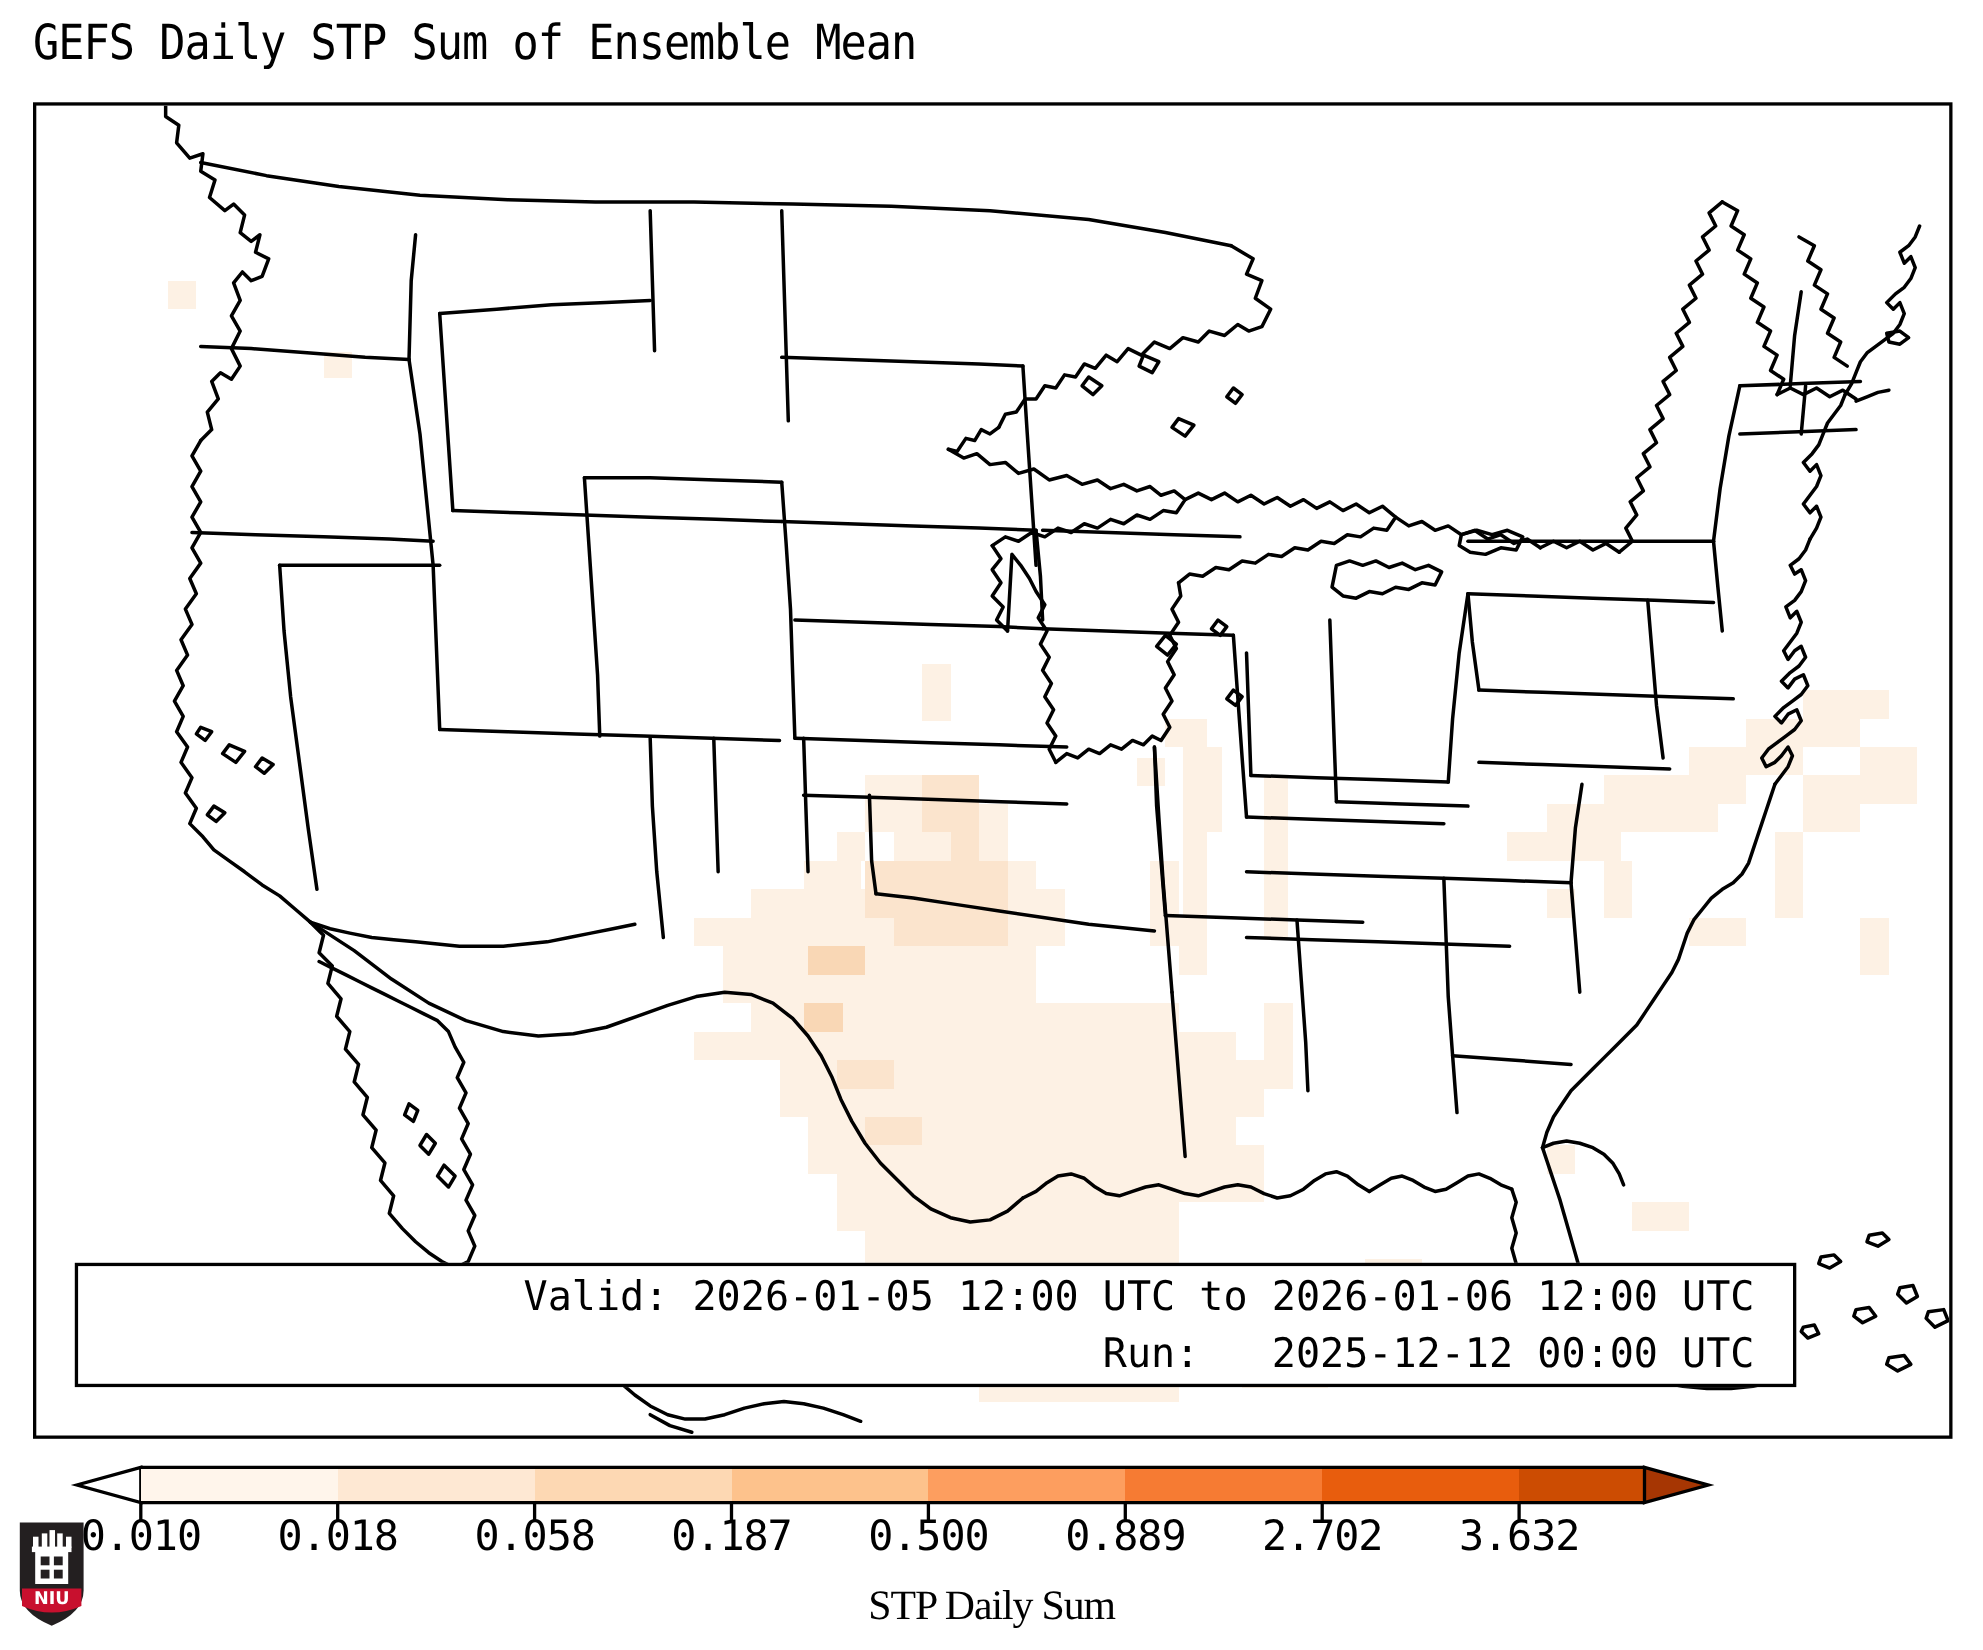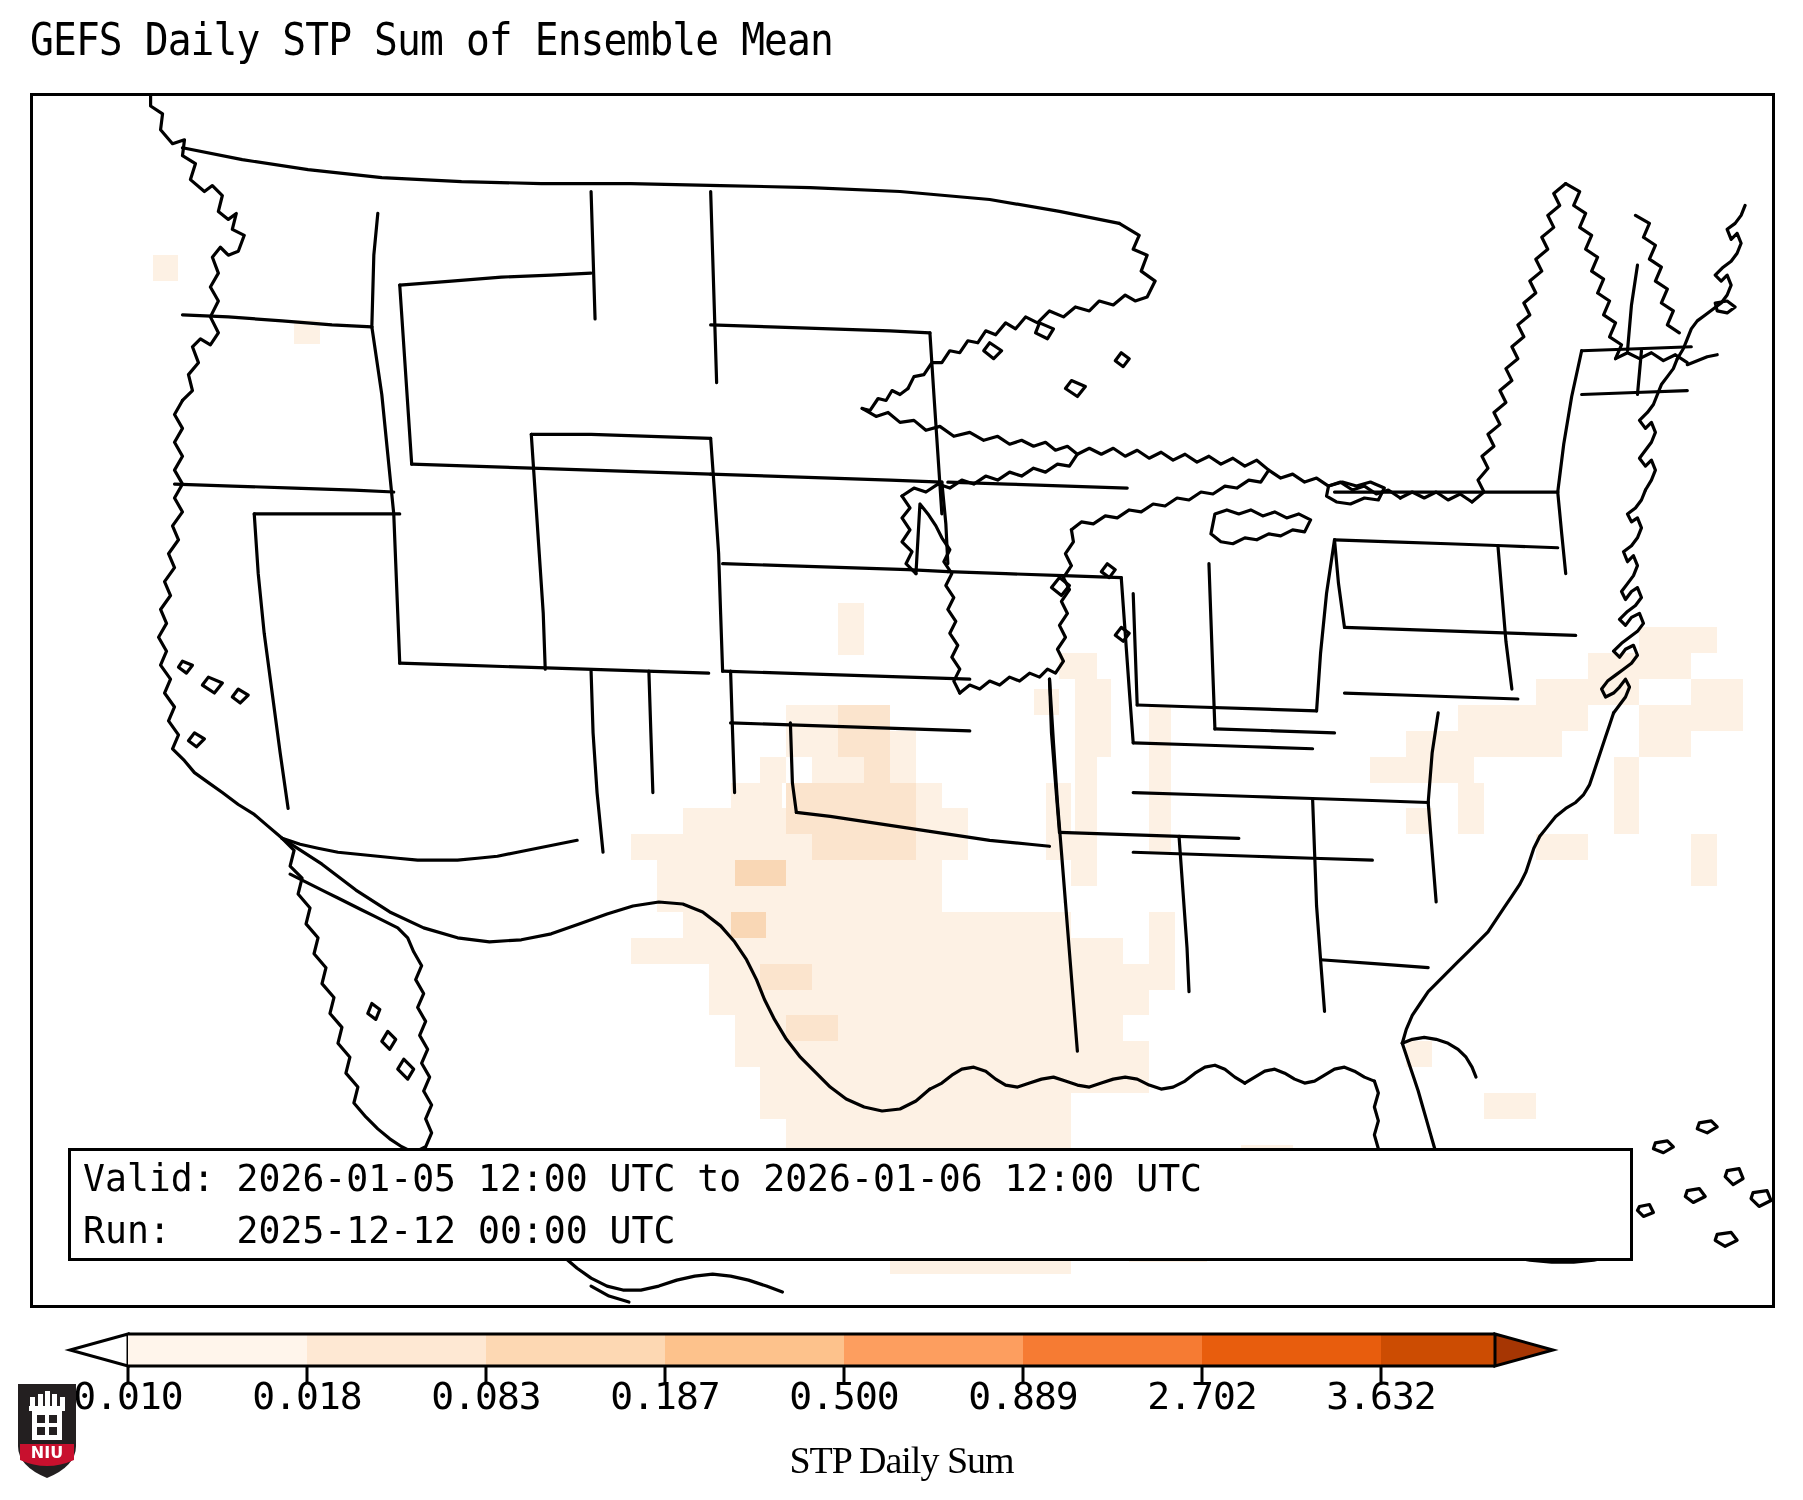--- a/index.html
+++ b/index.html
@@ -9,21 +9,21 @@
   #title{
     position:absolute; left:30px; top:14px;
     font-size:44px; letter-spacing:-1px; color:#000;
     white-space:pre; font-family:"DejaVu Sans Mono","Liberation Mono",monospace;
     transform:scaleX(0.90); transform-origin:left top;
   }
 
   
   #map-frame{
     position:absolute; left:30px; top:93px; width:1745px; height:1215px;
-    border:3px solid #000; box-sizing:border-box; background:#fff; overflow:hidden;
+    border:3px solid #000; box-sizing:border-box; background:#fff; overflow:hidden;text-align:right;
   }
   #map-svg{position:absolute;left:0;top:0;width:100%;height:100%;display:block;}
   #shade-svg{position:absolute;left:0;top:0;width:100%;height:100%;display:block;}
   .info-line{
     font-size:37px; line-height:52px; color:#000; white-space:pre;
     font-family:"DejaVu Sans Mono","Liberation Mono",monospace;
     transform:scaleX(0.985); transform-origin:left center;
   }
 
   
@@ -374,21 +374,21 @@
       <line x1="665" y1="38" x2="665" y2="55"></line>
       <line x1="844" y1="38" x2="844" y2="55"></line>
       <line x1="1023" y1="38" x2="1023" y2="55"></line>
       <line x1="1202" y1="38" x2="1202" y2="55"></line>
       <line x1="1381" y1="38" x2="1381" y2="55"></line>
     </g>
   </svg>
 
   <div class="cbar-tick-label" style="left:128px">0.010</div>
   <div class="cbar-tick-label" style="left:307px">0.018</div>
-  <div class="cbar-tick-label" style="left:486px">0.083</div>
+  <div class="cbar-tick-label" style="left:486px">0.058</div>
   <div class="cbar-tick-label" style="left:665px">0.187</div>
   <div class="cbar-tick-label" style="left:844px">0.500</div>
   <div class="cbar-tick-label" style="left:1023px">0.889</div>
   <div class="cbar-tick-label" style="left:1202px">2.702</div>
   <div class="cbar-tick-label" style="left:1381px">3.632</div>
 
   <div id="cbar-axis-label">STP Daily Sum</div>
 </div>
 
 <svg id="niu-logo" viewBox="0 0 62 100">

